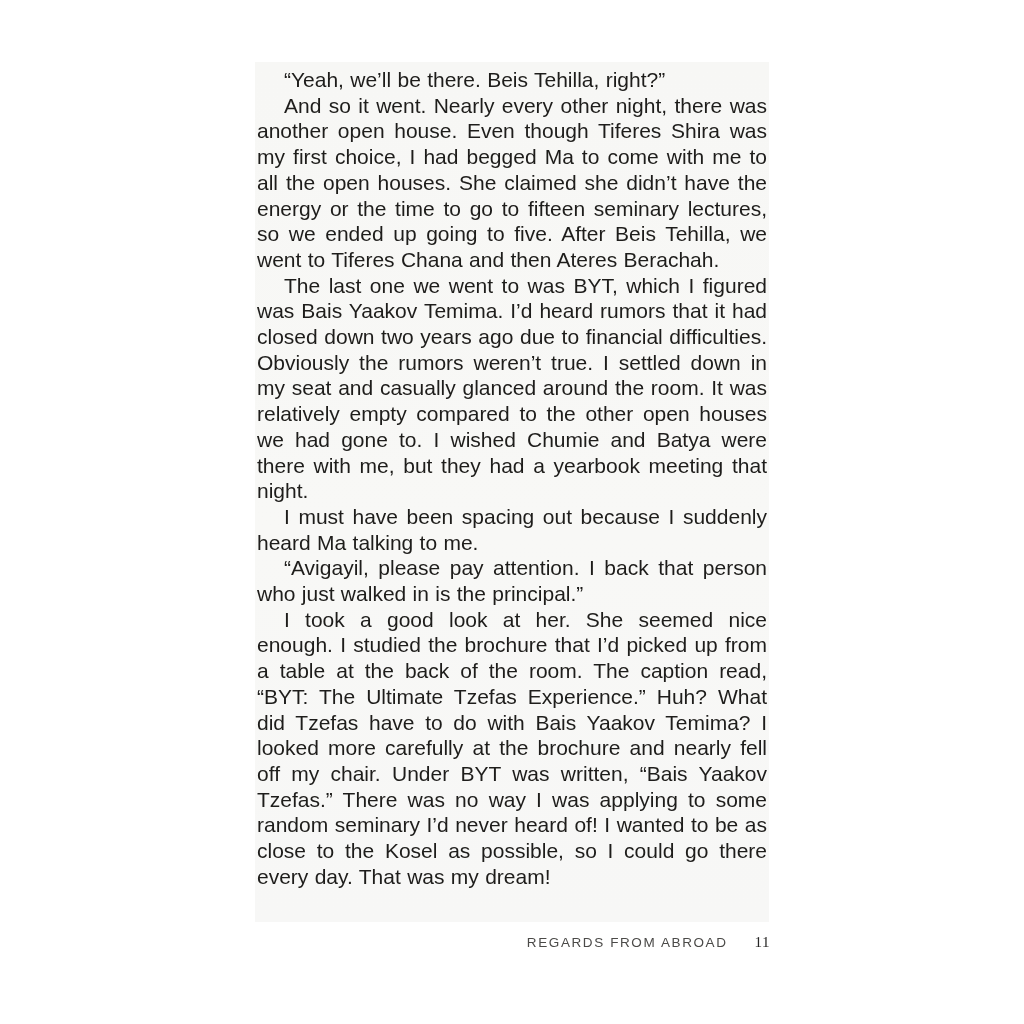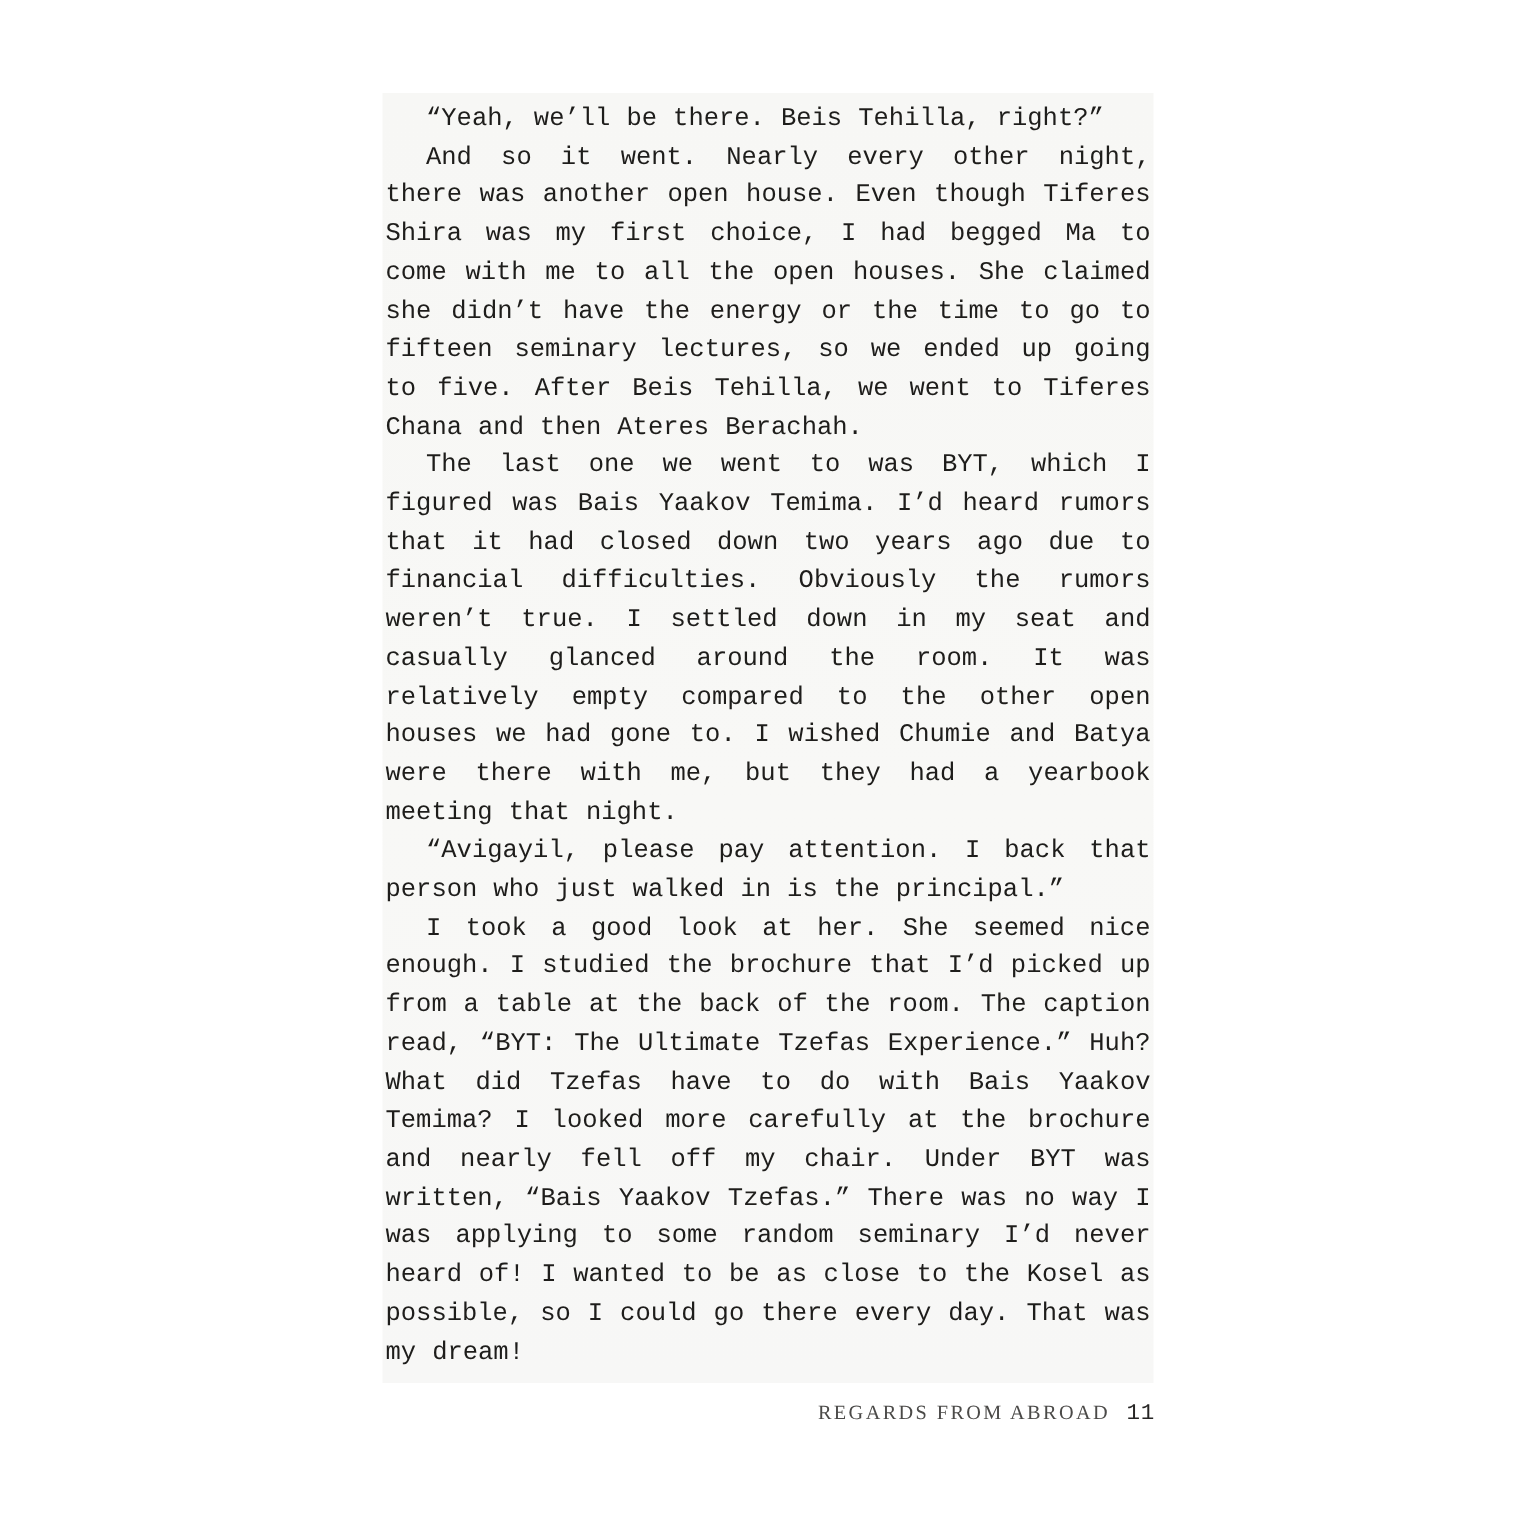--- a/index.html
+++ b/index.html
@@ -22,61 +22,62 @@
     left: 255px;
     top: 62px;
     width: 514px;
     height: 860px;
     background: linear-gradient(180deg, #f7f7f5 0%, #f8f8f6 55%, #f7f7f6 100%);
     box-sizing: border-box;
     padding: 5px 2px 0 2px;
   }
   .scan-block p {
     margin: 0;
-    font-family: Liberation Mono, monospace;
-    font-size: 17px;
+    font-family: Liberation Sans, sans-serif;
+    font-size: 21px;
     line-height: 25.7px;
     color: #1e1d1b;
     text-align: justify;
     text-indent: 27px;
     word-spacing: 0.5px;
   }
   .footer {
     position: absolute;
     left: 255px;
     top: 933px;
     width: 515px;
     text-align: right;
     white-space: nowrap;
   }
   .running-head {
-    font-family: Liberation Serif, serif;
+    font-family: Liberation Sans, sans-serif;
     font-size: 13.5px;
     letter-spacing: 1.6px;
     color: #4b4a48;
     vertical-align: baseline;
   }
   .page-number {
-    font-family: Liberation Mono, monospace;
+    font-family: Liberation Serif, serif;
     font-size: 15px;
     letter-spacing: 0.5px;
     color: #262524;
-    margin-left: 11px;
+    margin-left: 27px;
     vertical-align: baseline;
   }
 </style>
 </head>
 <body>
 
 <div class="canvas">
 
   <div class="scan-block">
     <p>“Yeah, we’ll be there. Beis Tehilla, right?”</p>
     <p>And so it went. Nearly every other night, there was another open house. Even though Tiferes Shira was my first choice, I had begged Ma to come with me to all the open houses. She claimed she didn’t have the energy or the time to go to fifteen seminary lectures, so we ended up going to five. After Beis Tehilla, we went to Tiferes Chana and then Ateres Berachah.</p>
     <p>The last one we went to was BYT, which I figured was Bais Yaakov Temima. I’d heard rumors that it had closed down two years ago due to financial difficulties. Obviously the rumors weren’t true. I settled down in my seat and casually glanced around the room. It was relatively empty compared to the other open houses we had gone to. I wished Chumie and Batya were there with me, but they had a yearbook meeting that night.</p>
+    <p>I must have been spacing out because I suddenly heard Ma talking to me.</p>
     <p>“Avigayil, please pay attention. I back that person who just walked in is the principal.”</p>
     <p>I took a good look at her. She seemed nice enough. I studied the brochure that I’d picked up from a table at the back of the room. The caption read, “BYT: The Ultimate Tzefas Experience.” Huh? What did Tzefas have to do with Bais Yaakov Temima? I looked more carefully at the brochure and nearly fell off my chair. Under BYT was written, “Bais Yaakov Tzefas.” There was no way I was applying to some random seminary I’d never heard of! I wanted to be as close to the Kosel as possible, so I could go there every day. That was my dream!</p>
   </div>
 
   <div class="footer">
     <span class="running-head">REGARDS FROM ABROAD</span><span class="page-number">11</span>
   </div>
 
 </div>
 

